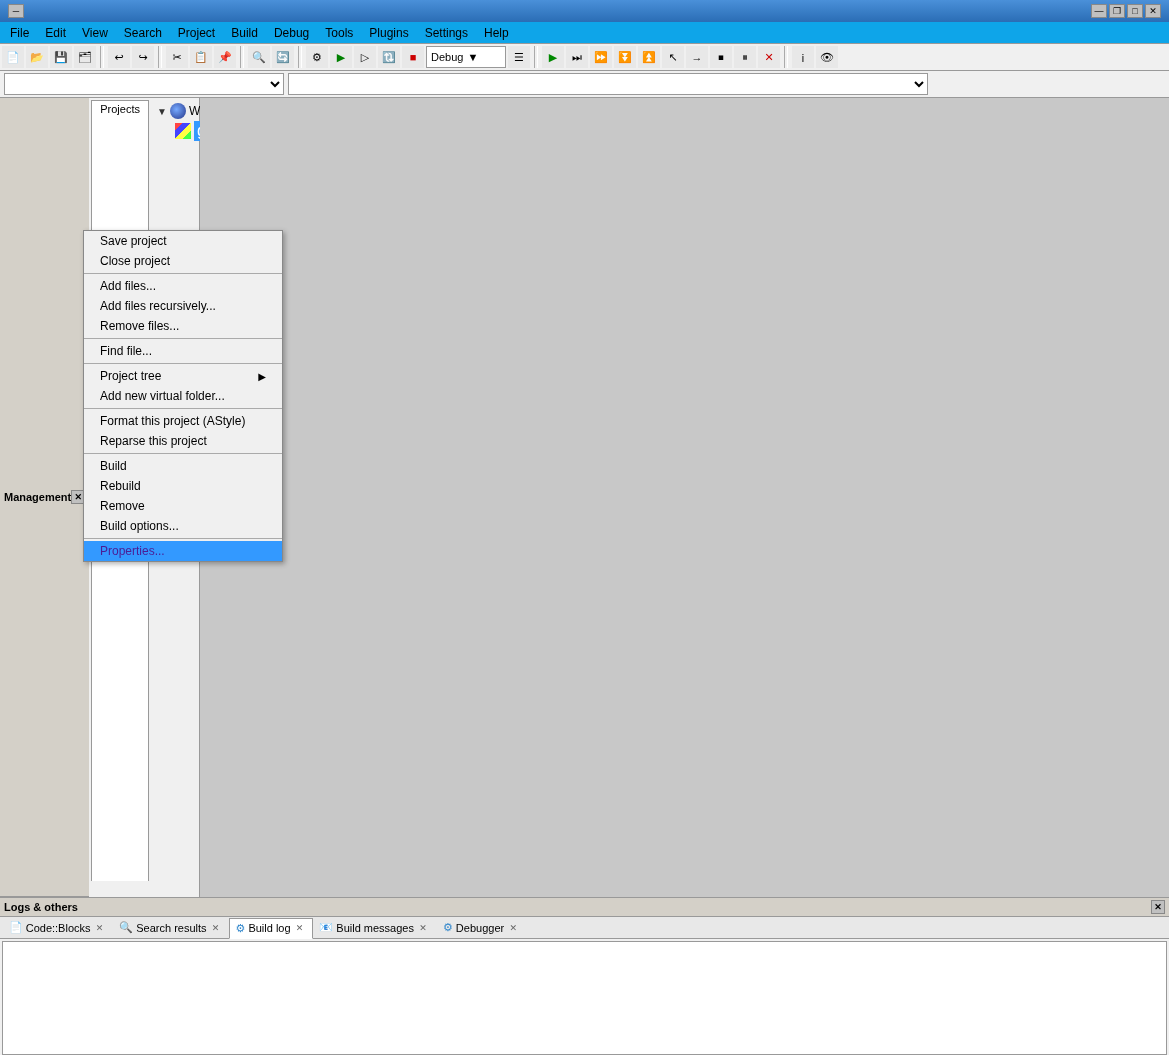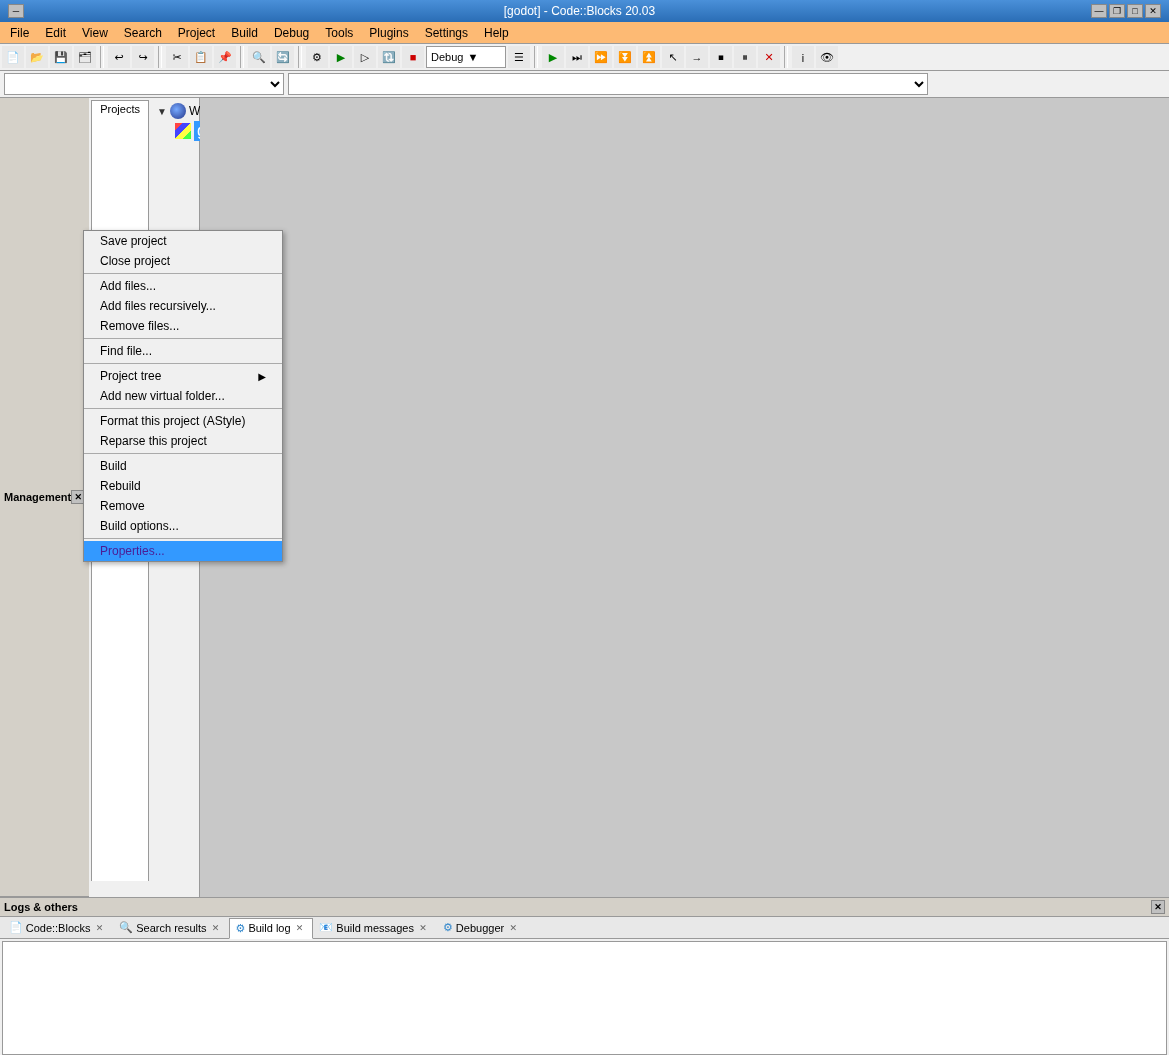--- a/index.html
+++ b/index.html
@@ -40,21 +40,21 @@
       font-size: 9px;
       display: flex;
       align-items: center;
       justify-content: center;
       cursor: pointer;
       color: #000;
     }
 
     
     .menu-bar {
-      background: #fdba74;
+      background: #0ea5e9;
       height: 22px;
       display: flex;
       align-items: center;
       border-bottom: 1px solid #999;
       padding: 0 2px;
     }
     .menu-item {
       padding: 2px 8px;
       cursor: pointer;
       font-size: 12px;
@@ -311,21 +311,20 @@
       margin: 2px;
     }
   </style>
 </head>
 <body>
 
 <div class="title-bar">
   <div style="width:60px; display:flex; gap:2px;">
     <div class="title-btn">─</div>
   </div>
-  <div class="title-bar-title">[godot] - Code::Blocks 20.03</div>
   <div class="title-bar-controls">
     <div class="title-btn">—</div>
     <div class="title-btn">❐</div>
     <div class="title-btn">□</div>
     <div class="title-btn">✕</div>
   </div>
 </div>
 
 <div class="menu-bar">
   <div class="menu-item">File</div>

